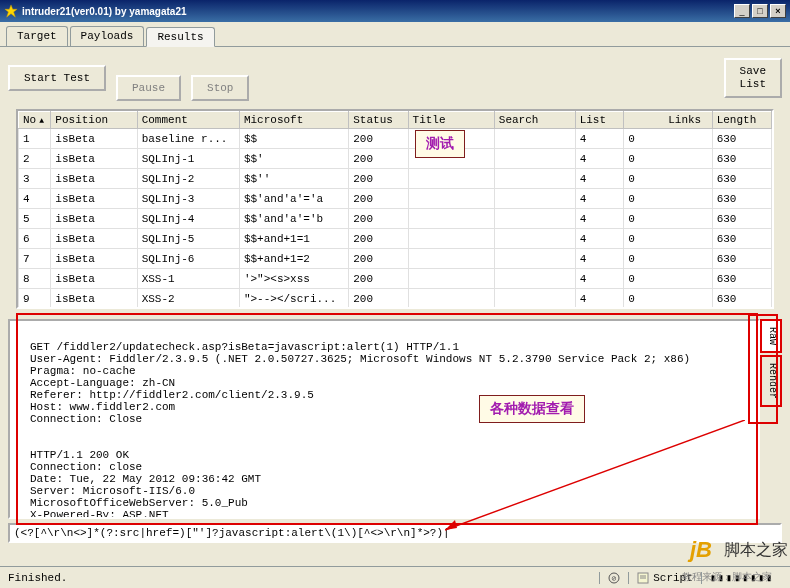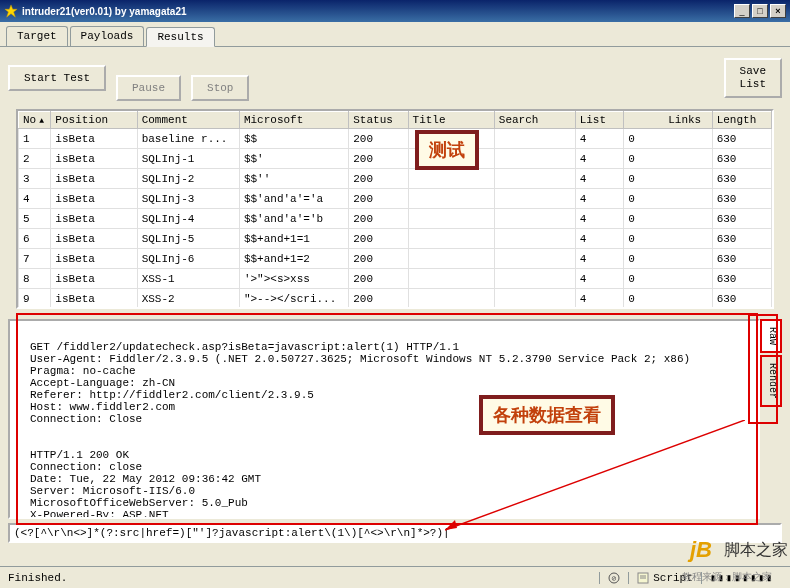--- a/index.html
+++ b/index.html
@@ -34,21 +34,21 @@
 .side-tab.active { background: #fff; border: 2px solid #d00; }
 .side-tab.hl { border: 2px solid #d00; }
 
 .regex-input { margin: 4px 8px; width: calc(100% - 16px); font-family: "Courier New", monospace; font-size: 11px; border: 2px inset #fff; padding: 2px 4px; }
 
 .status-bar { position: absolute; bottom: 0; left: 0; right: 0; height: 22px; border-top: 1px solid #919b9c; display: flex; align-items: center; padding: 0 8px; font-family: "Courier New", monospace; font-size: 11px; background: #ece9d8; }
 .status-bar .status-text { flex: 1; }
 .status-bar .sb-item { border-left: 1px solid #919b9c; padding: 0 8px; display: flex; align-items: center; gap: 4px; }
 .sb-icon { width: 12px; height: 12px; }
 
-.callout { position: absolute; background: #fffbe6; border: 4px solid #7f1d1d; padding: 4px 10px; font-size: 18px; font-weight: bold; color: #c2410c; font-family: sans-serif; z-index: 100; }
+.callout { position: absolute; background: #fffbe6; border: 1px solid #7f1d1d; padding: 4px 10px; font-size: 14px; font-weight: bold; color: #a21caf; font-family: sans-serif; z-index: 100; }
 .callout.c1 { left: 415px; top: 130px; }
 .callout.c2 { left: 479px; top: 395px; }
 .red-box { position: absolute; border: 2px solid #d00; pointer-events: none; }
 .red-box.b1 { left: 16px; top: 313px; width: 742px; height: 212px; }
 .red-box.b2 { left: 748px; top: 314px; width: 30px; height: 110px; }
 .arrow-line { position: absolute; z-index: 99; pointer-events: none; }
 
 .watermark { position: absolute; right: 2px; bottom: 25px; font-size: 16px; color: #333; font-family: sans-serif; display: flex; align-items: center; gap: 12px; }
 .watermark .jb { color: #e4a000; font-weight: bold; font-size: 22px; font-style: italic; }
 .watermark2 { position: absolute; right: 18px; bottom: 4px; font-size: 10px; color: #888; font-family: sans-serif; }

